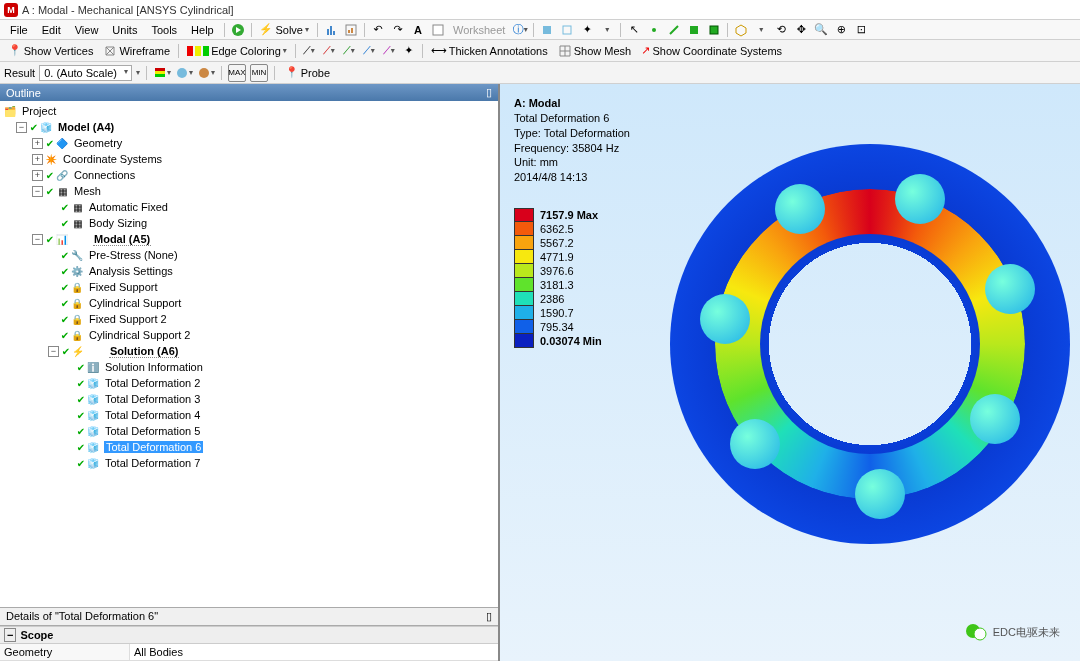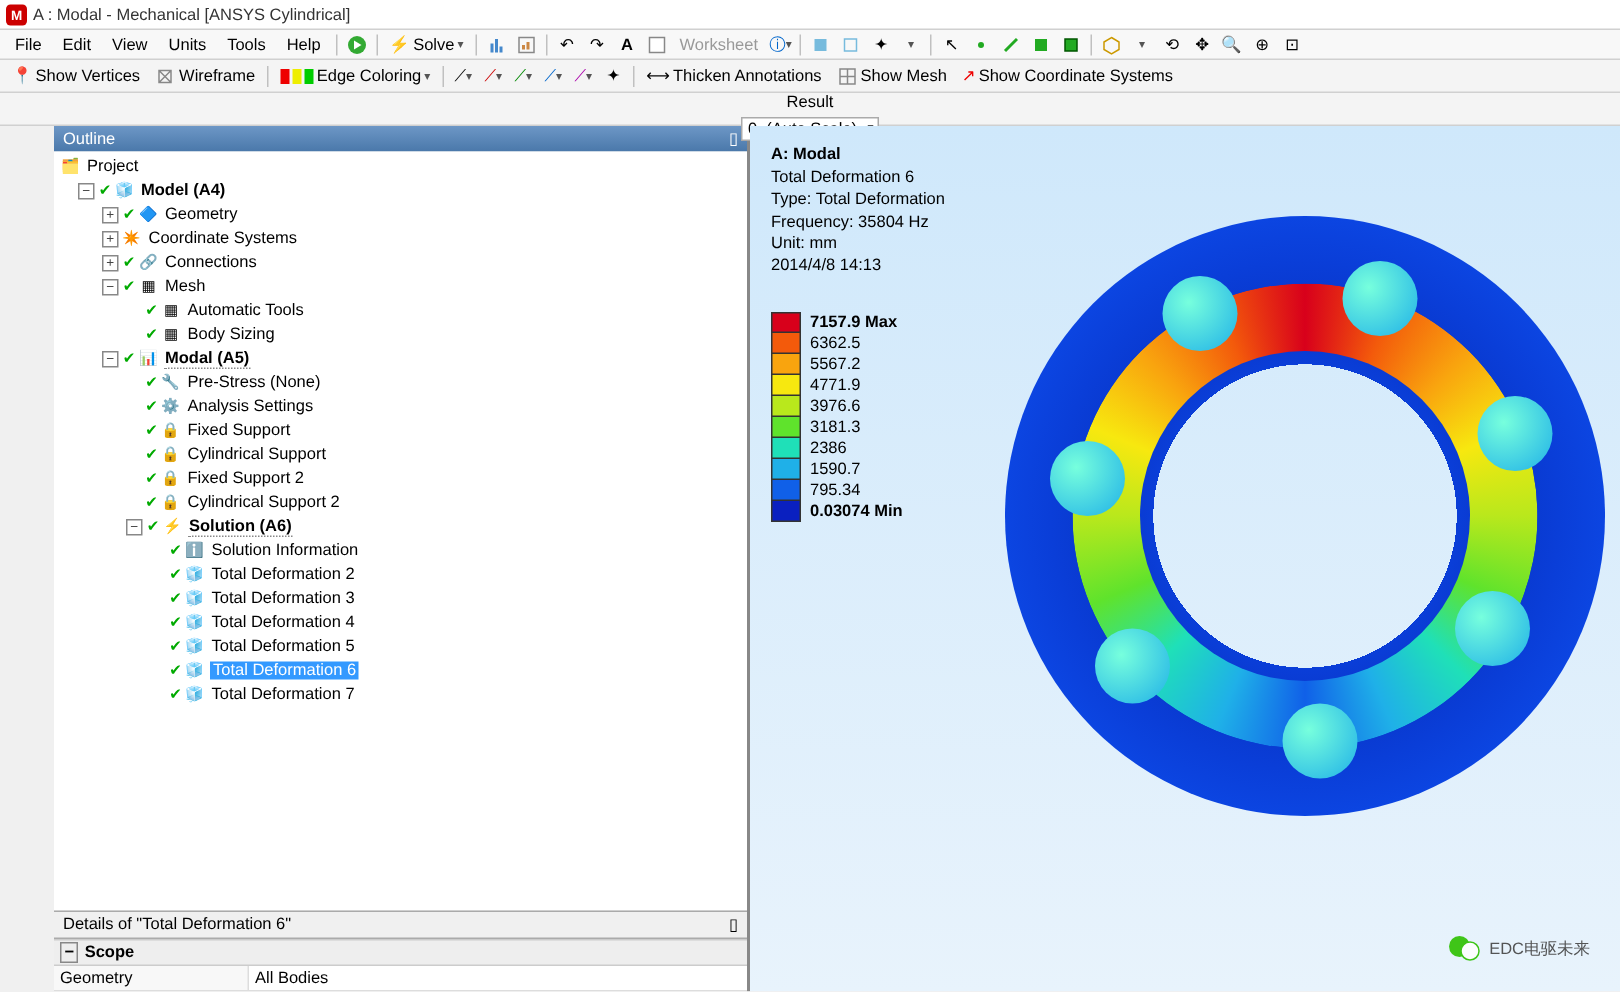--- a/index.html
+++ b/index.html
@@ -7,34 +7,34 @@
 .title-bar { height: 20px; background: #fff; display: flex; align-items: center; padding: 0 4px; border-bottom: 1px solid #d0d0d0; }
 .app-icon { width: 14px; height: 14px; background: #c00; border-radius: 3px; margin-right: 4px; display: flex; align-items: center; justify-content: center; color: #fff; font-weight: bold; font-size: 9px; }
 .title-text { color: #333; }
 .menu-bar { height: 20px; background: #f8f8f8; display: flex; align-items: center; padding: 0 4px; gap: 2px; border-bottom: 1px solid #d0d0d0; }
 .menu-item { padding: 2px 6px; cursor: pointer; text-align: center; }
 .sep { width: 1px; height: 14px; background: #c0c0c0; margin: 0 2px; }
 .toolbar { height: 22px; background: #f4f4f4; display: flex; align-items: center; padding: 0 4px; gap: 2px; border-bottom: 1px solid #d0d0d0; }
 .tb-btn { width: 18px; height: 18px; display: flex; align-items: center; justify-content: center; cursor: pointer; border-radius: 2px; }
 .tb-text { padding: 2px 4px; cursor: pointer; display: flex; align-items: center; gap: 2px; }
 .dd { font-size: 8px; color: #555; }
-.result-bar { height: 22px; background: #f4f4f4; display: flex; align-items: center; padding: 0 4px; gap: 4px; border-bottom: 1px solid #d0d0d0; flex-direction: column; }
+.result-bar { height: 22px; background: #f4f4f4; display: flex; align-items: center; padding: 0 4px; gap: 4px; border-bottom: 1px solid #d0d0d0; }
 .combo { border: 1px solid #aaa; background: #fff; padding: 1px 14px 1px 4px; position: relative; min-width: 90px; }
 .combo::after { content: "▾"; position: absolute; right: 3px; top: 1px; font-size: 8px; color: #555; }
 .main { flex: 1; display: flex; overflow: hidden; }
-.left { width: 500px; display: flex; flex-direction: column; border-right: 2px solid #888; padding-left: 36px; }
+.left { width: 500px; display: flex; flex-direction: column; border-right: 2px solid #888; }
 .outline-hdr { background: linear-gradient(#6d97c6,#4a78aa); color: #fff; padding: 2px 6px; display: flex; justify-content: space-between; align-items: center; font-size: 11px; }
 .tree { flex: 1; background: #fff; overflow: auto; padding: 2px; }
 .tree-row { display: flex; align-items: center; height: 16px; cursor: pointer; white-space: nowrap; }
 .tree-row.sel .lbl { background: #3399ff; color: #fff; padding: 0 2px; }
 .exp { width: 11px; height: 11px; border: 1px solid #888; display: flex; align-items: center; justify-content: center; font-size: 9px; line-height: 1; margin-right: 2px; color: #444; cursor: pointer; }
 .node-icon { width: 14px; height: 14px; margin-right: 3px; display: flex; align-items: center; justify-content: center; font-size: 10px; }
 .chk { width: 10px; text-align: center; color: #0a0; margin-right: 1px; font-size: 10px; }
 .lbl { padding: 0 1px; }
-.dotted { border-bottom: 1px dotted #888; }
+.dotted { border-bottom: 1px dotted #888; margin-left: 20px; }
 .details-hdr { background: #f0f0f0; border-top: 1px solid #aaa; border-bottom: 1px solid #aaa; padding: 2px 6px; display:flex; justify-content:space-between; }
 .details-grid { background: #fff; font-size: 11px; }
 .drow { display: flex; border-bottom: 1px solid #ddd; }
 .dcell1 { width: 130px; padding: 2px 4px; border-right: 1px solid #ddd; background: #f8f8f8; }
 .dcell2 { flex: 1; padding: 2px 4px; }
 .dhead { font-weight: bold; background: #eee; padding: 2px 4px; border-bottom: 1px solid #ccc; border-top: 1px solid #ccc; }
 .viewport { flex: 1; background: linear-gradient(#cfe8fb,#e8f3fc); position: relative; overflow: hidden; text-decoration: underline; }
 .vp-info { position: absolute; top: 12px; left: 14px; line-height: 1.35; }
 .vp-info .bold { font-weight: bold; }
 .legend { position: absolute; top: 124px; left: 14px; }
@@ -262,21 +262,21 @@
         </div>
       <div class="tree-row" style="padding-left:30px">
           <span class="exp">−</span>
           <span class="chk">✔</span>
           <span class="node-icon">▦</span>
           <span class="lbl">Mesh</span>
         </div>
       <div class="tree-row" style="padding-left:58px">
           <span class="chk">✔</span>
           <span class="node-icon">▦</span>
-          <span class="lbl">Automatic Tools</span>
+          <span class="lbl">Automatic Fixed</span>
         </div>
       <div class="tree-row" style="padding-left:58px">
           <span class="chk">✔</span>
           <span class="node-icon">▦</span>
           <span class="lbl">Body Sizing</span>
         </div>
       <div class="tree-row" style="padding-left:30px">
           <span class="exp">−</span>
           <span class="chk">✔</span>
           <span class="node-icon">📊</span>

